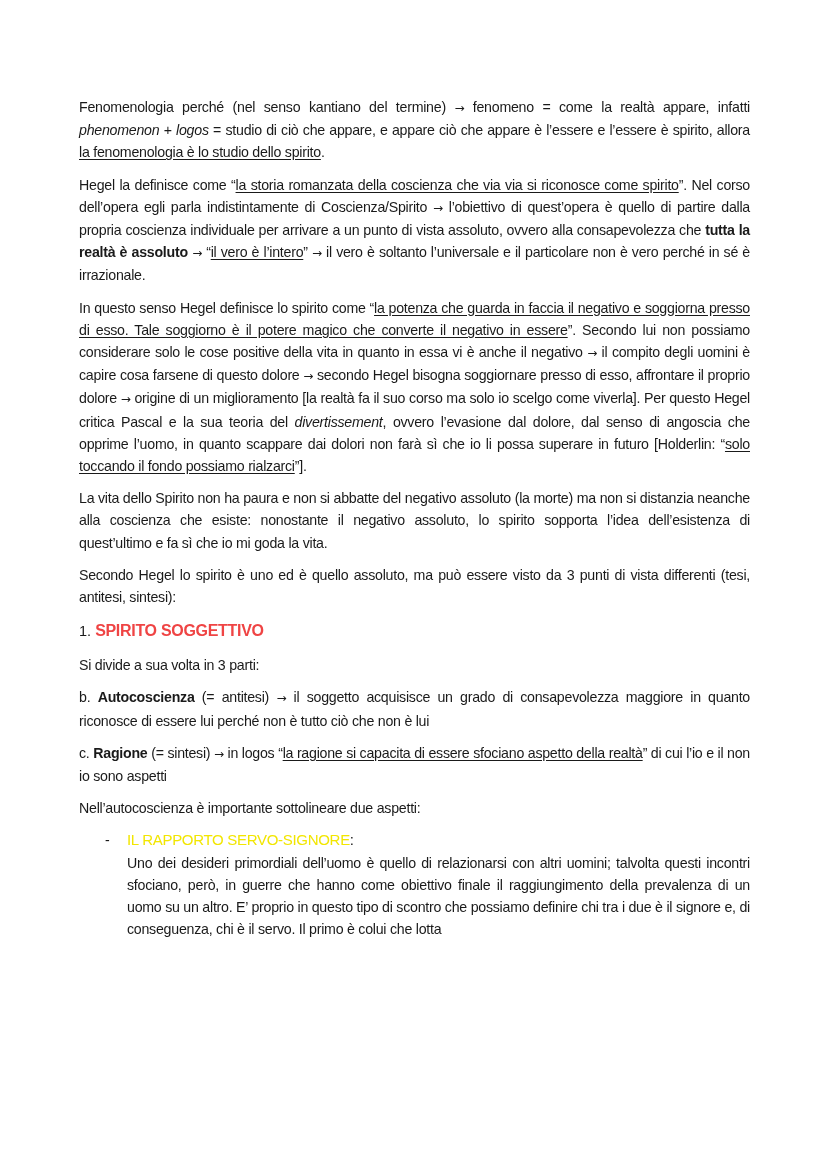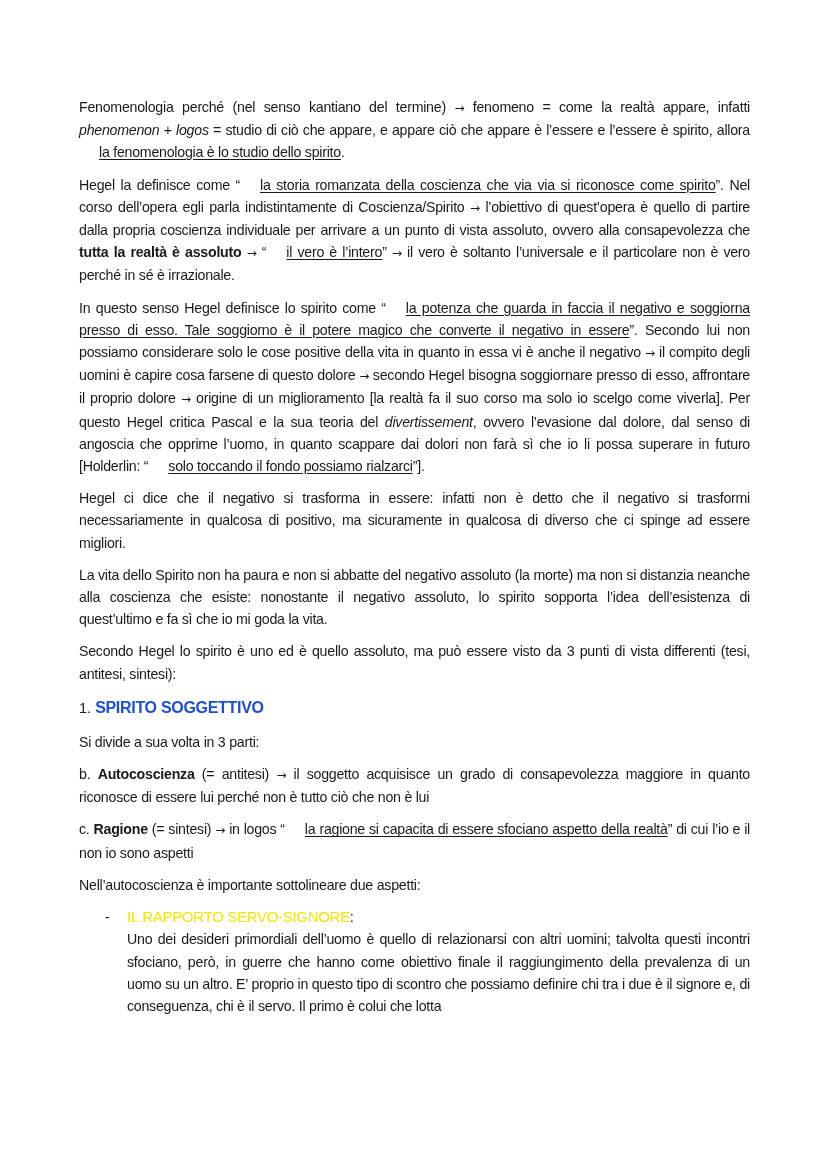--- a/index.html
+++ b/index.html
@@ -1,44 +1,43 @@
 <!DOCTYPE html>
 <html><head>
 <meta charset="utf-8">
 <style>
   html, body { margin: 0; padding: 0; background: #ffffff; }
   body { width: 828px; height: 1171px; overflow: hidden; position: relative;
          font-family: "Liberation Sans Narrow", "Liberation Sans", sans-serif; color: #1a1a1a; }
   .page { position: absolute; left: 79px; top: 96px; width: 671px; }
   p { margin: 0 0 10px 0; font-size: 14.2px; line-height: 22.2px; text-align: justify; letter-spacing: -0.25px; }
-  u { text-decoration: underline; text-underline-offset: 2px; margin-left: 20px; }
+  u { text-decoration: underline; text-underline-offset: 2px; }
   b { font-weight: bold; }
   .arrow { font-family: "DejaVu Sans", sans-serif; font-size: 12px; }
   h2.section { margin: 4px 0 10px 0; font-size: 16px; line-height: 26px; font-weight: normal; }
   h2.section .num { color: #1a1a1a; font-size: 14.5px; }
-  h2.section .title { color: #1d4ed8; font-weight: bold; letter-spacing: -0.3px; }
+  h2.section .title { color: #ef4444; font-weight: bold; letter-spacing: -0.3px; }
   .list { margin: 0; padding: 0; list-style: none; }
   .list li { position: relative; padding-left: 48px; }
   .list .dash { position: absolute; left: 26px; top: 0; font-size: 14.2px; line-height: 22.2px; }
   .list .item-title { font-size: 15px; line-height: 22.2px; color: #f2e600; letter-spacing: -0.3px; }
   .list .item-colon { color: #1a1a1a; }
   .list p { margin: 0; }
 </style>
 </head>
 <body>
 
 <div class="page">
 
   <p><span>Fenomenologia perché (nel senso kantiano del termine) </span><span class="arrow">→</span><span> fenomeno = come la realtà appare, infatti </span><i>phenomenon</i><span> + </span><i>logos</i><span> = studio di ciò che appare, e appare ciò che appare è l’essere e l’essere è spirito, allora </span><u>la fenomenologia è lo studio dello spirito</u><span>.</span></p>
 
   <p><span>Hegel la definisce come “</span><u>la storia romanzata della coscienza che via via si riconosce come spirito</u><span>”. Nel corso dell’opera egli parla indistintamente di Coscienza/Spirito </span><span class="arrow">→</span><span> l’obiettivo di quest’opera è quello di partire dalla propria coscienza individuale per arrivare a un punto di vista assoluto, ovvero alla consapevolezza che </span><b>tutta la realtà è assoluto</b><span> </span><span class="arrow">→</span><span> “</span><u>il vero è l’intero</u><span>” </span><span class="arrow">→</span><span> il vero è soltanto l’universale e il particolare non è vero perché in sé è irrazionale.</span></p>
 
   <p><span>In questo senso Hegel definisce lo spirito come “</span><u>la potenza che guarda in faccia il negativo e soggiorna presso di esso. Tale soggiorno è il potere magico che converte il negativo in essere</u><span>”. Secondo lui non possiamo considerare solo le cose positive della vita in quanto in essa vi è anche il negativo </span><span class="arrow">→</span><span> il compito degli uomini è capire cosa farsene di questo dolore </span><span class="arrow">→</span><span> secondo Hegel bisogna soggiornare presso di esso, affrontare il proprio dolore </span><span class="arrow">→</span><span> origine di un miglioramento [la realtà fa il suo corso ma solo io scelgo come viverla]. Per questo Hegel critica Pascal e la sua teoria del </span><i>divertissement</i><span>, ovvero l’evasione dal dolore, dal senso di angoscia che opprime l’uomo, in quanto scappare dai dolori non farà sì che io li possa superare in futuro [Holderlin: “</span><u>solo toccando il fondo possiamo rialzarci</u><span>”].</span></p>
 
-  <p>Hegel ci dice che il negativo si trasforma in essere: infatti non è detto che il negativo si trasformi necessariamente in qualcosa di positivo, ma sicuramente in qualcosa di diverso che ci spinge ad essere migliori.</p>
 
   <p>La vita dello Spirito non ha paura e non si abbatte del negativo assoluto (la morte) ma non si distanzia neanche alla coscienza che esiste: nonostante il negativo assoluto, lo spirito sopporta l’idea dell’esistenza di quest’ultimo e fa sì che io mi goda la vita.</p>
 
   <p>Secondo Hegel lo spirito è uno ed è quello assoluto, ma può essere visto da 3 punti di vista differenti (tesi, antitesi, sintesi):</p>
 
   <h2 class="section"><span class="num">1. </span><span class="title">SPIRITO SOGGETTIVO</span></h2>
 
   <p>Si divide a sua volta in 3 parti:</p>
 
 

